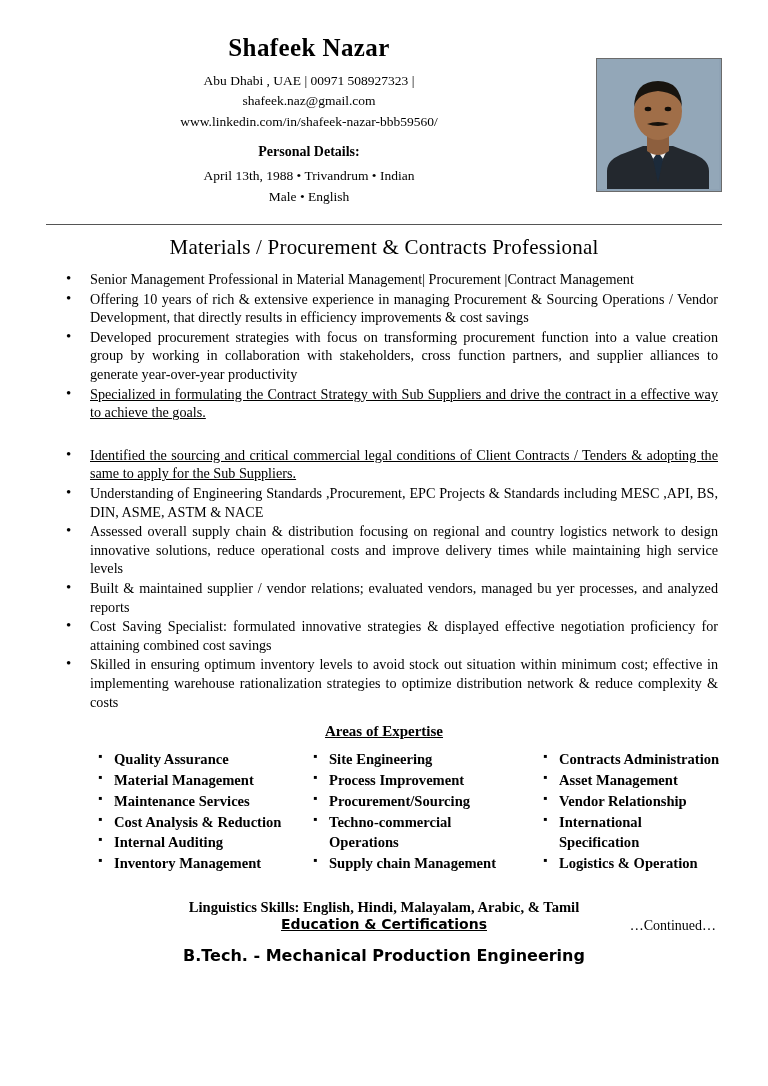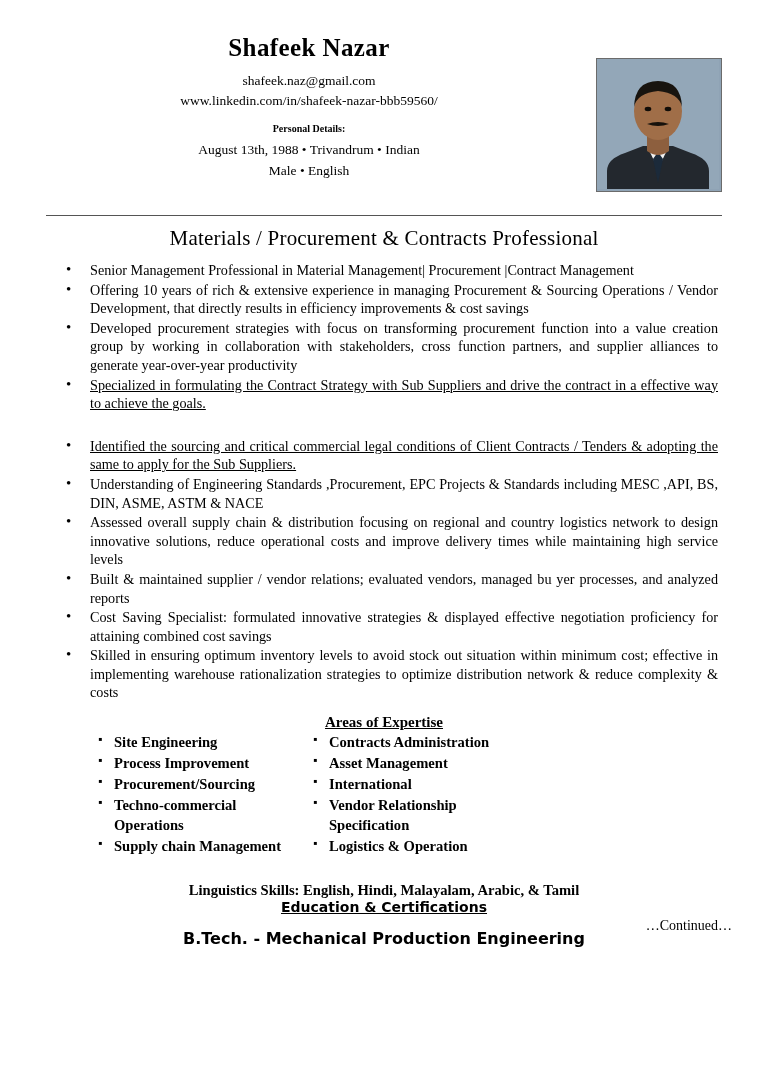--- a/index.html
+++ b/index.html
@@ -39,21 +39,21 @@
     letter-spacing: 0.4px;
     margin: 0 0 9px 0;
     line-height: 1.1;
   }
   .contact-line {
     font-size: 13.5px;
     line-height: 1.55;
     margin: 0;
   }
   .personal-heading {
-    font-size: 10px;
+    font-size: 14px;
     font-weight: bold;
     margin-top: 11px;
     margin-bottom: 6px;
   }
   .personal-line {
     font-size: 13.5px;
     line-height: 1.55;
   }
   .photo {
     position: absolute;
@@ -108,21 +108,21 @@
   ul.bullets > li.spaced {
     margin-top: 24px;
   }
 
   
   .section-heading {
     text-align: center;
     font-size: 15px;
     font-weight: bold;
     text-decoration: underline;
-    margin: 12px 0 2px 0;
+    margin: 12px 0 10px 0;
   }
   .skills-grid {
     display: grid;
     grid-template-columns: 215px 230px 1fr;
     padding-left: 52px;
     column-gap: 0;
   }
   .skill-item {
     position: relative;
     font-size: 14.6px;
@@ -156,37 +156,38 @@
   }
   .edu-line {
     text-align: center;
     font-family: "DejaVu Sans", sans-serif;
     font-size: 16px;
     font-weight: bold;
     margin-top: 14px;
   }
   .continued {
     position: absolute;
-    right: 36px;
+    right: 52px;
     bottom: 42px;
     font-size: 14px;
   }
 </style>
 </head>
 <body>
 
 <div class="page">
 
   <div class="header">
     <div class="header-text">
       <div class="name">Shafeek Nazar</div>
+      <div class="contact-line">Abu Dhabi , UAE | 00971 508927323 |</div>
       <div class="contact-line">shafeek.naz@gmail.com</div>
       <div class="contact-line">www.linkedin.com/in/shafeek-nazar-bbb59560/</div>
       <div class="personal-heading">Personal Details:</div>
-      <div class="personal-line">August 13th, 1988  •  Trivandrum  •  Indian</div>
+      <div class="personal-line">April 13th, 1988  •  Trivandrum  •  Indian</div>
       <div class="personal-line">Male  •  English</div>
     </div>
 
     <div class="photo">
       <svg width="122" height="130" viewBox="0 0 122 130">
         <rect x="0" y="0" width="122" height="130" fill="#93a7b8"></rect>
         <rect x="0" y="0" width="122" height="130" fill="none"></rect>
 
         <path d="M10 130 L10 112 Q10 100 28 94 L46 87 L76 87 L94 94 Q112 100 112 112 L112 130 Z" fill="#23282e"></path>
 
@@ -222,32 +223,40 @@
     <li>Assessed overall supply chain &amp; distribution focusing on regional and country logistics network to design innovative solutions, reduce operational costs and improve delivery times while maintaining high service levels</li>
     <li>Built &amp; maintained supplier / vendor relations; evaluated vendors, managed bu yer processes, and analyzed reports</li>
     <li>Cost Saving Specialist: formulated innovative strategies &amp; displayed effective negotiation proficiency for attaining combined cost savings</li>
     <li>Skilled in ensuring optimum inventory levels to avoid stock out situation within minimum cost; effective in implementing warehouse rationalization strategies to optimize distribution network &amp; reduce complexity &amp; costs</li>
   </ul>
 
   <div class="section-heading">Areas of Expertise</div>
 
   <div class="skills-grid">
     <div>
+      <div class="skill-item">Quality Assurance</div>
+      <div class="skill-item">Material Management</div>
+      <div class="skill-item">Maintenance Services</div>
+      <div class="skill-item">Cost Analysis &amp; Reduction</div>
+      <div class="skill-item">Internal Auditing</div>
+      <div class="skill-item">Inventory Management</div>
+    </div>
+    <div>
       <div class="skill-item">Site Engineering</div>
       <div class="skill-item">Process Improvement</div>
       <div class="skill-item">Procurement/Sourcing</div>
       <div class="skill-item">Techno-commercial</div>
       <div class="skill-item cont">Operations</div>
       <div class="skill-item">Supply chain Management</div>
     </div>
     <div>
       <div class="skill-item">Contracts Administration</div>
       <div class="skill-item">Asset Management</div>
+      <div class="skill-item">Vendor Relationship</div>
       <div class="skill-item">International</div>
-      <div class="skill-item">Vendor Relationship</div>
       <div class="skill-item cont">Specification</div>
       <div class="skill-item">Logistics &amp; Operation</div>
     </div>
   </div>
 
   <div class="ling">Linguistics Skills: English, Hindi, Malayalam, Arabic, &amp; Tamil</div>
 
   <div class="edu-heading">Education &amp; Certifications</div>
   <div class="edu-line">B.Tech. - Mechanical Production Engineering</div>
 

